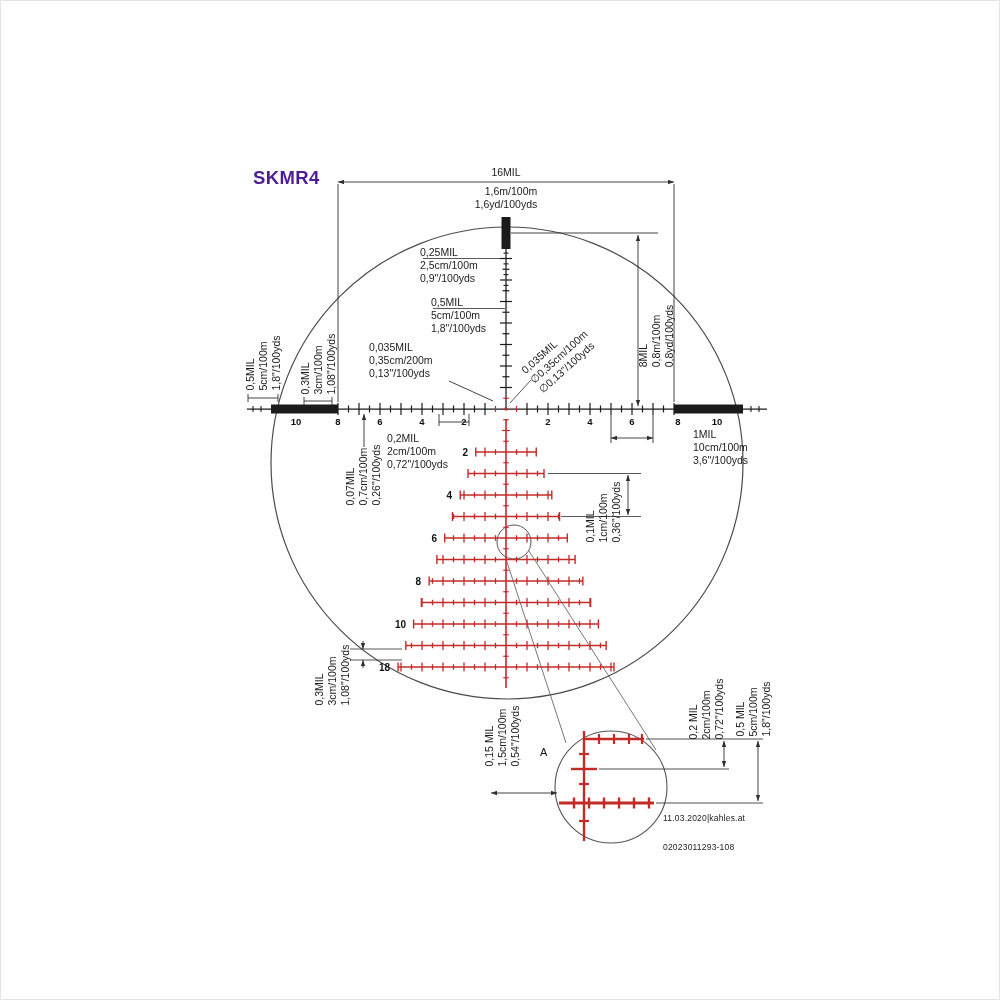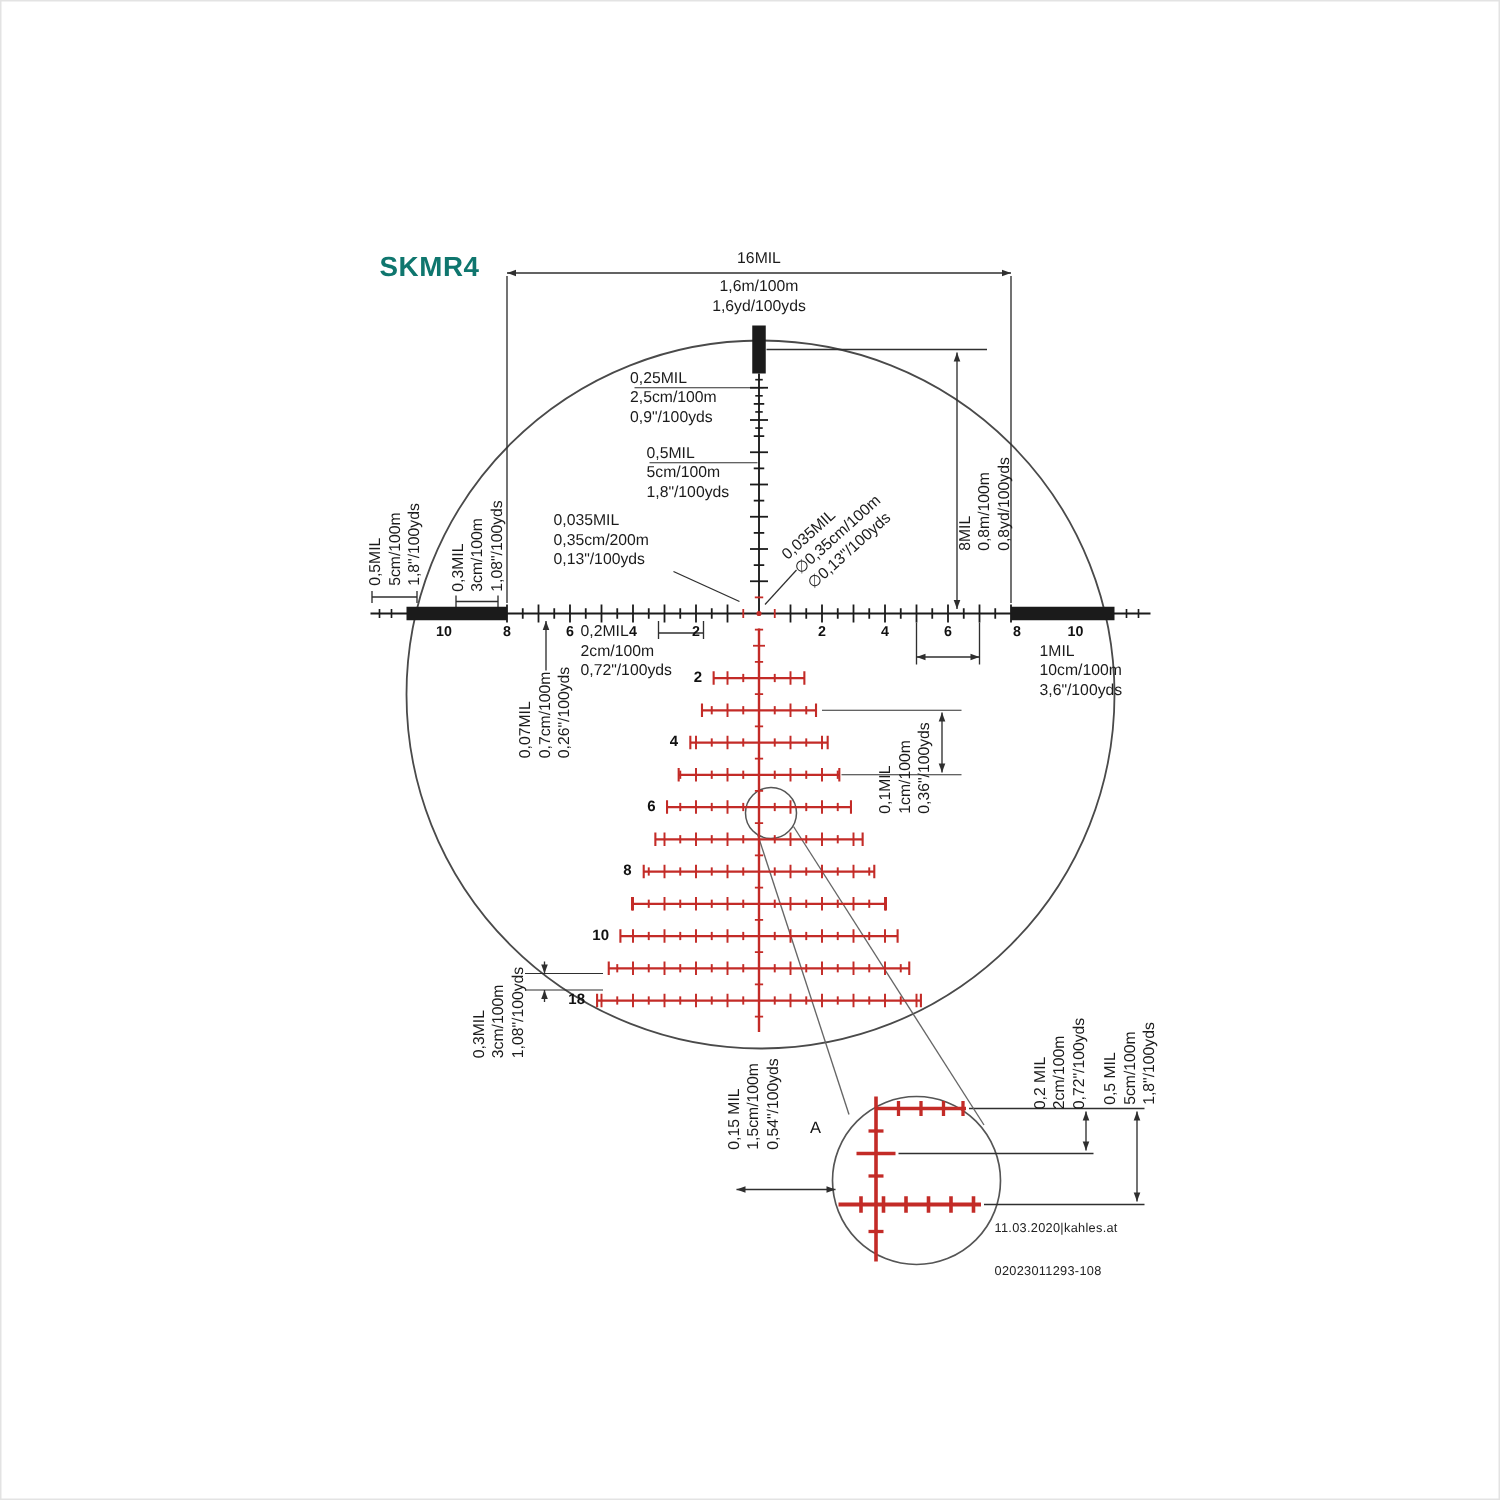--- a/index.html
+++ b/index.html
@@ -1,23 +1,23 @@
 <!DOCTYPE html>
 <html><head>
 <meta charset="utf-8">
 <style>
   *{margin:0;padding:0;box-sizing:border-box}
   html,body{background:#fff}
   body{font-family:"Liberation Sans",sans-serif}
   .canvas{position:relative;width:1000px;height:1000px;background:#fff;border:1px solid #e3e3e3;overflow:hidden}
   svg.layer{position:absolute;left:0;top:0}
-  .title{position:absolute;left:252px;top:166px;font-size:18.5px;font-weight:600;letter-spacing:.4px;color:#0f766e}
+  .title{position:absolute;left:252px;top:166px;font-size:18.5px;font-weight:600;letter-spacing:.4px;color:#4c1d95}
   .ann{position:absolute;color:#1b1b1b;font-size:10.5px;line-height:1.24;white-space:nowrap}
   .ann .ln{display:block}
-  .ctr{transform:translateX(-50%);text-align:center}
+  .ctr{transform:translateX(-50%);text-align:right}
   .rot{transform:translate(-50%,-50%) rotate(-90deg);text-align:left}
   .diag{transform:translate(-50%,-50%) rotate(-42deg);text-align:left}
   .num{position:absolute;font-size:9.5px;font-weight:600;color:#111;transform:translateX(-50%)}
   .tnum{position:absolute;font-size:10px;font-weight:700;color:#111;transform:translate(-100%,-50%)}
   .albl{position:absolute;left:539px;top:745px;font-size:11px;color:#111}
   .foot{position:absolute;font-size:8.5px;color:#222;letter-spacing:.2px}
 </style>
 </head>
 <body>
 
@@ -387,21 +387,21 @@
     <span class="ln">0,3MIL</span>
     <span class="ln">3cm/100m</span>
     <span class="ln">1,08"/100yds</span>
   </div>
   <div class="ann rot" style="left:363px;top:474px">
     <span class="ln">0,07MIL</span>
     <span class="ln">0,7cm/100m</span>
     <span class="ln">0,26"/100yds</span>
   </div>
 
-  <div class="ann" style="left:386px;top:414px">
+  <div class="ann" style="left:386px;top:431px">
     <span class="ln">0,2MIL</span>
     <span class="ln">2cm/100m</span>
     <span class="ln">0,72"/100yds</span>
   </div>
   <div class="ann" style="left:692px;top:427px">
     <span class="ln">1MIL</span>
     <span class="ln">10cm/100m</span>
     <span class="ln">3,6"/100yds</span>
   </div>
   <div class="ann rot" style="left:603px;top:511px">

